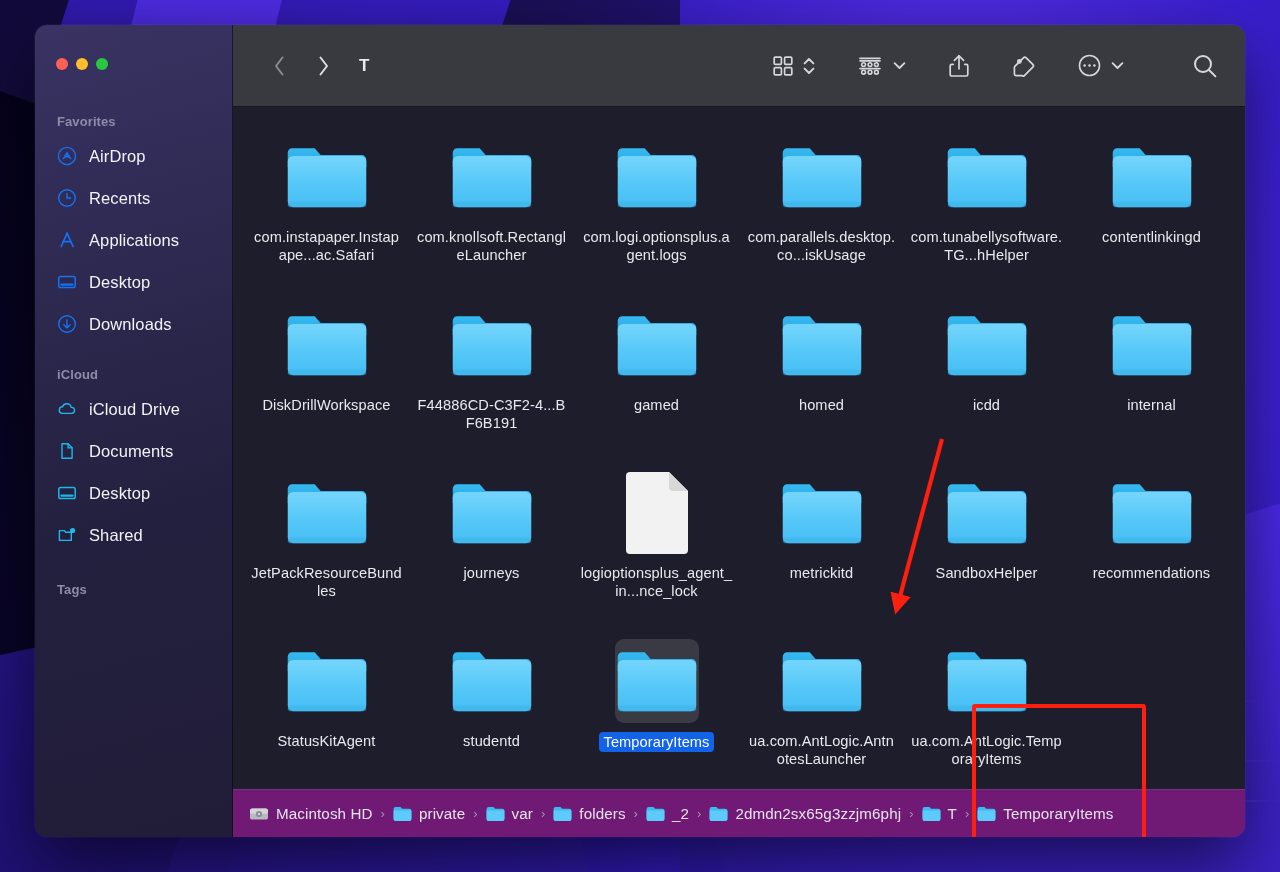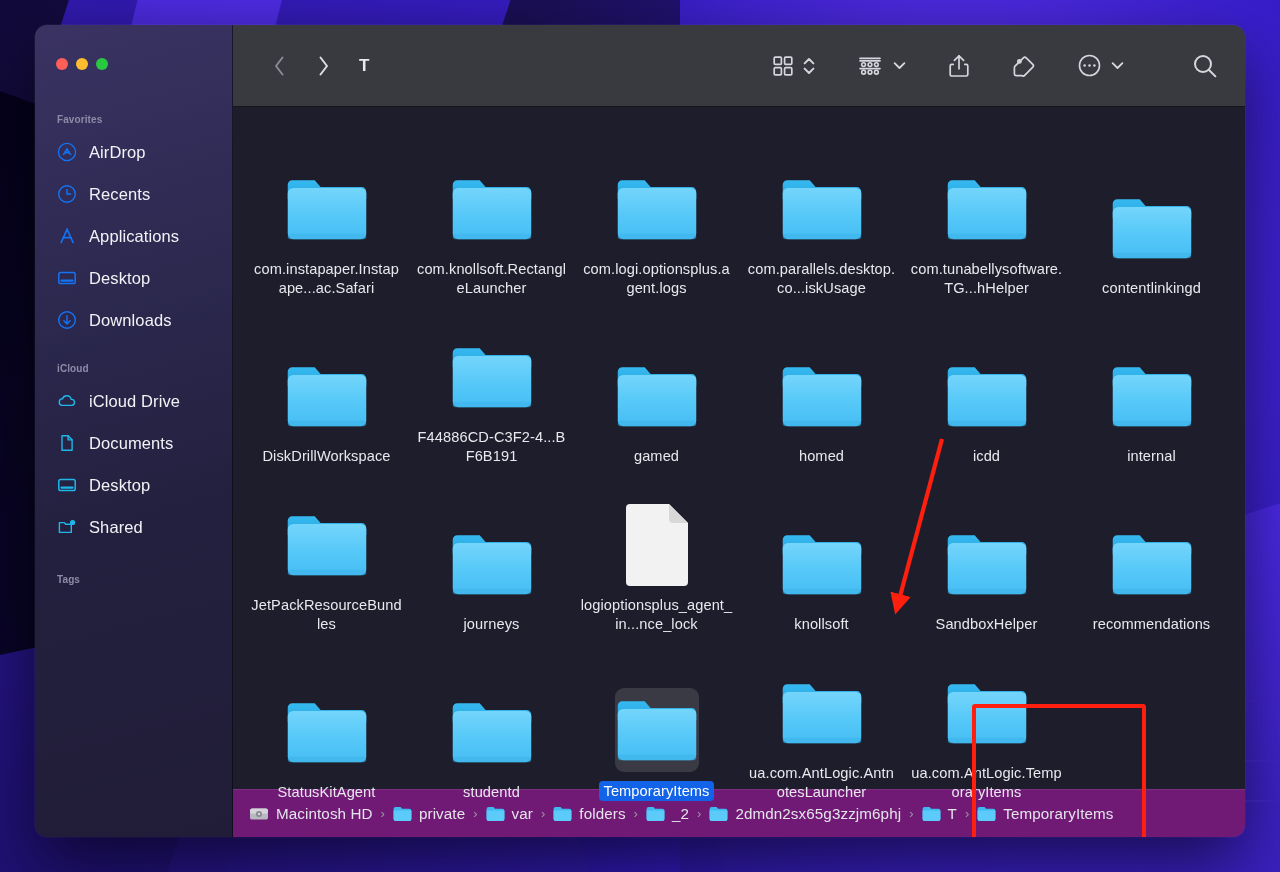--- a/index.html
+++ b/index.html
@@ -72,21 +72,21 @@
   .traffic {
     height:82px; display:flex; align-items:flex-start; gap:8px;
     padding:33px 0 0 21px;
   }
   .dot { width:12px; height:12px; border-radius:50%; }
   .dot.red    { background:#ff5f57; }
   .dot.yellow { background:#febc2e; }
   .dot.green  { background:#28c840; }
 
   .sb-section {
-    font-size:10px; font-weight:700; color:#8f8aa8;
+    font-size:13px; font-weight:700; color:#8f8aa8;
     padding:7px 0 6px 22px; letter-spacing:.1px;
   }
   .sb-section.tags { padding-top:26px; }
   .sb-item {
     height:42px; display:flex; align-items:center; gap:12px;
     padding-left:22px; color:#f2f2f6;
     font-size:16.5px; letter-spacing:.1px;
   }
   .sb-icon { width:20px; height:20px; flex:0 0 20px; display:block; }
 
@@ -122,21 +122,20 @@
   .grid {
     display:grid;
     grid-template-columns:repeat(6, 165px);
     justify-content:center;
     row-gap:0;
   }
   .cell {
     width:165px; height:168px;
     display:flex; flex-direction:column; align-items:center;
     padding-top:6px;
-    justify-content:flex-end;
   }
   .icon-wrap {
     width:84px; height:84px; display:flex; align-items:center; justify-content:center;
     border-radius:9px;
   }
   .cell.selected .icon-wrap { background:#3a3a44; }
   .folder-svg { width:92px; height:74px; display:block; }
   .doc-svg { width:68px; height:84px; display:block; }
   .cap {
     margin-top:9px; width:152px; text-align:center;
@@ -709,21 +708,21 @@
                       <stop offset="0" stop-color="#74d5fb"></stop>
                       <stop offset="0.55" stop-color="#55c8f8"></stop>
                       <stop offset="1" stop-color="#46bdf3"></stop>
                     </linearGradient>
                   </defs>
                   <path d="M3 10.5a5 5 0 0 1 5-5h24.5l6.5 7.5H84a5 5 0 0 1 5 5v8H3z" fill="url(#fbkfolder-svg)"></path>
                   <rect x="3" y="14" width="86" height="56" rx="6" fill="url(#ffrfolder-svg)"></rect>
                   <rect x="3" y="64" width="86" height="6" rx="3" fill="#3cb4ea" opacity=".55"></rect>
                 </svg>
               </div>
-              <div class="cap">knollsoft</div>
+              <div class="cap">metrickitd</div>
             </div>
             <div class="cell">
               <div class="icon-wrap">
                 <svg class="folder-svg" viewBox="0 0 92 74">
                   <defs>
                     <linearGradient id="fbkfolder-svg" x1="0" y1="0" x2="0" y2="1">
                       <stop offset="0" stop-color="#35b9f0"></stop>
                       <stop offset="1" stop-color="#2ba8e0"></stop>
                     </linearGradient>
                     <linearGradient id="ffrfolder-svg" x1="0" y1="0" x2="0" y2="1">

